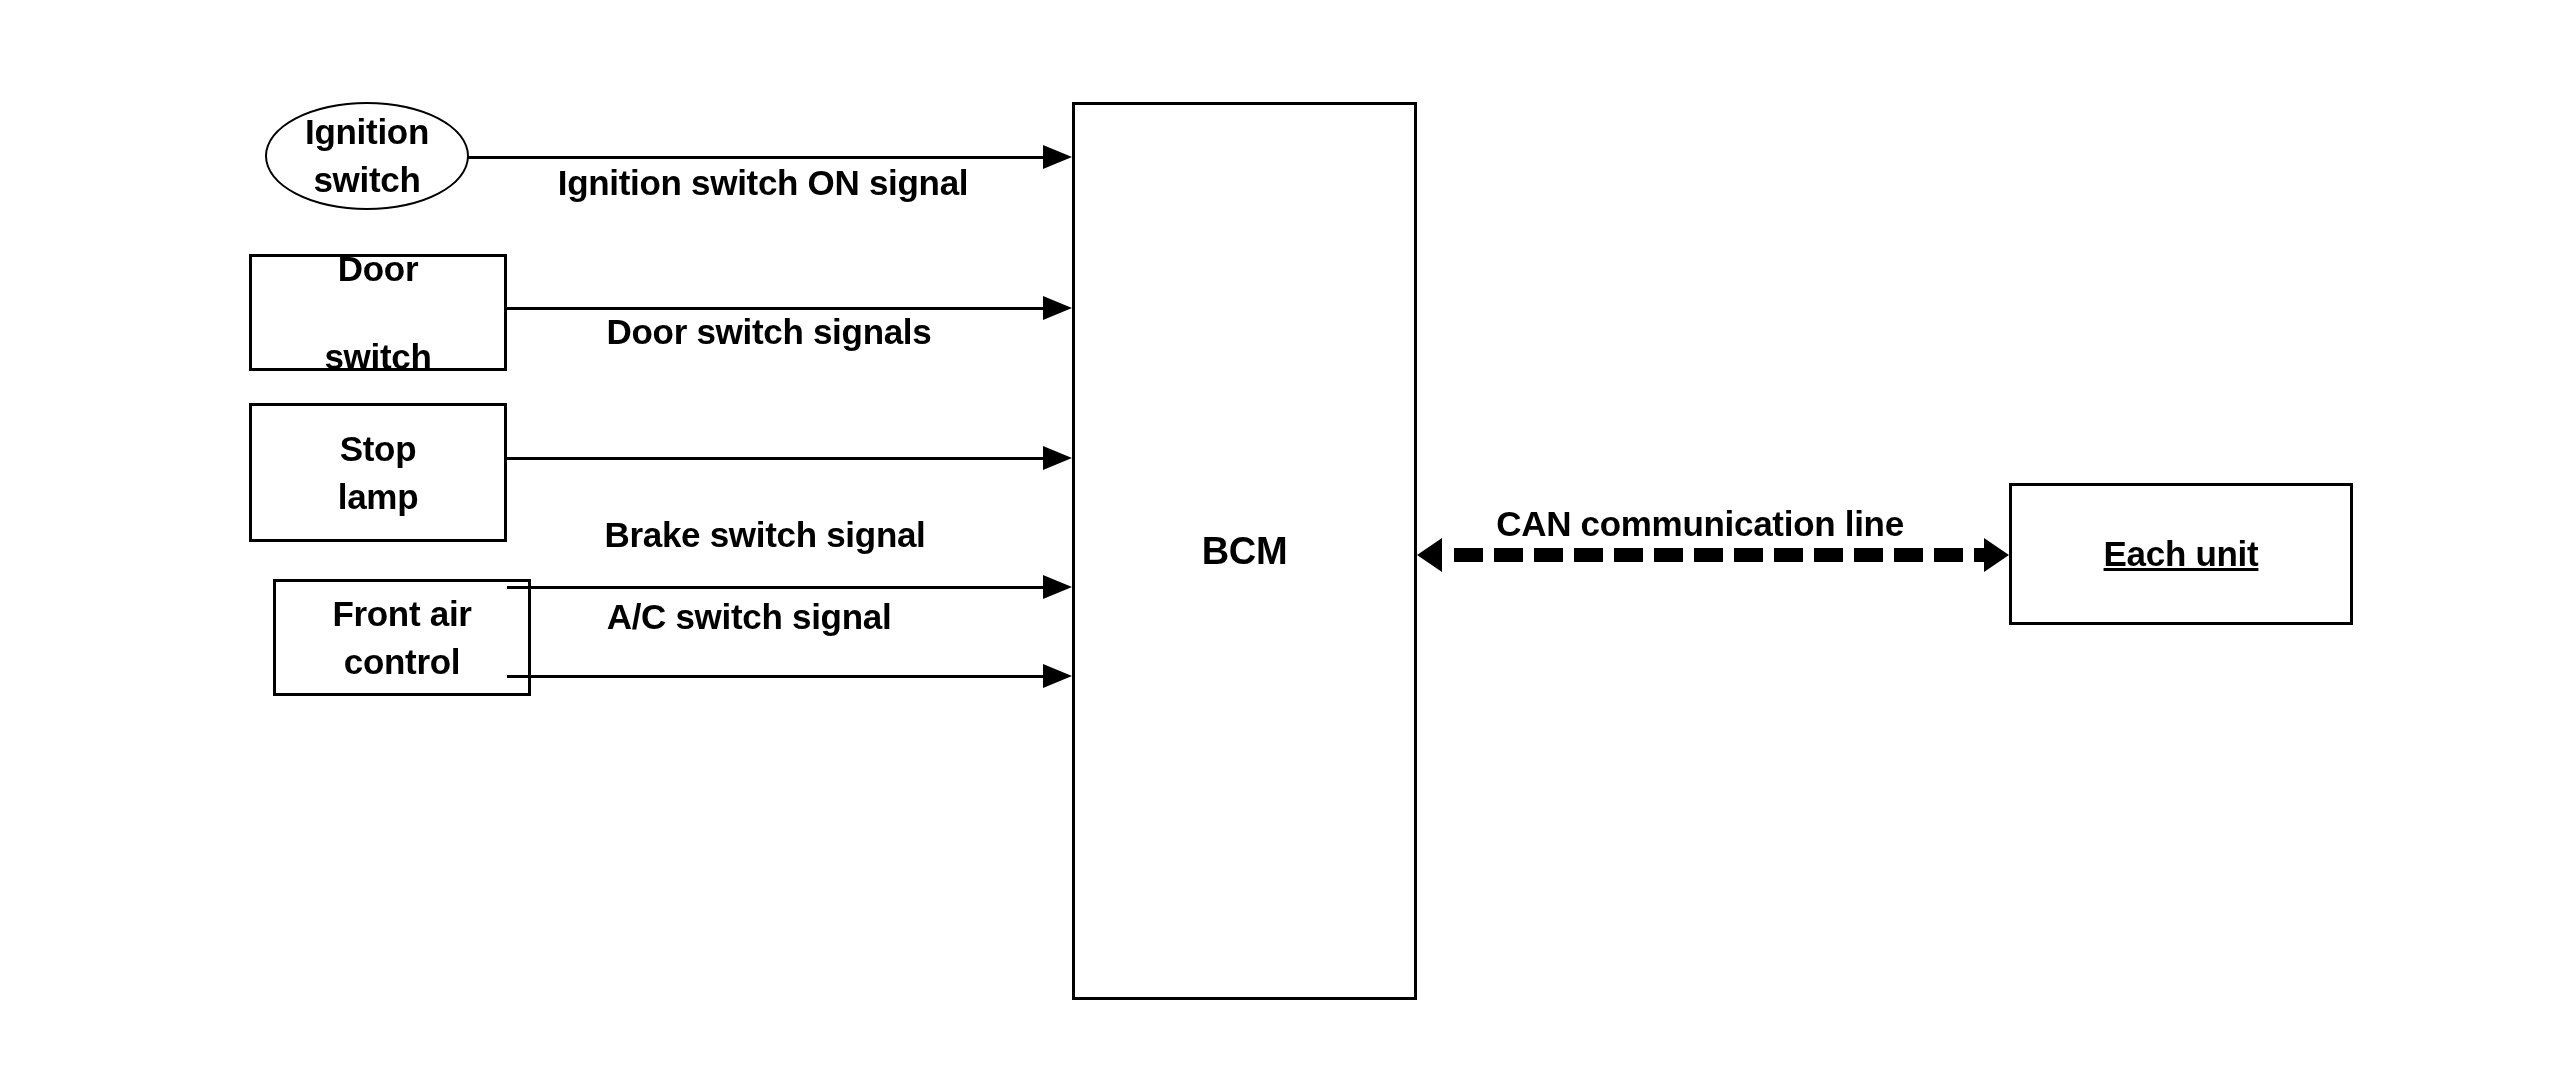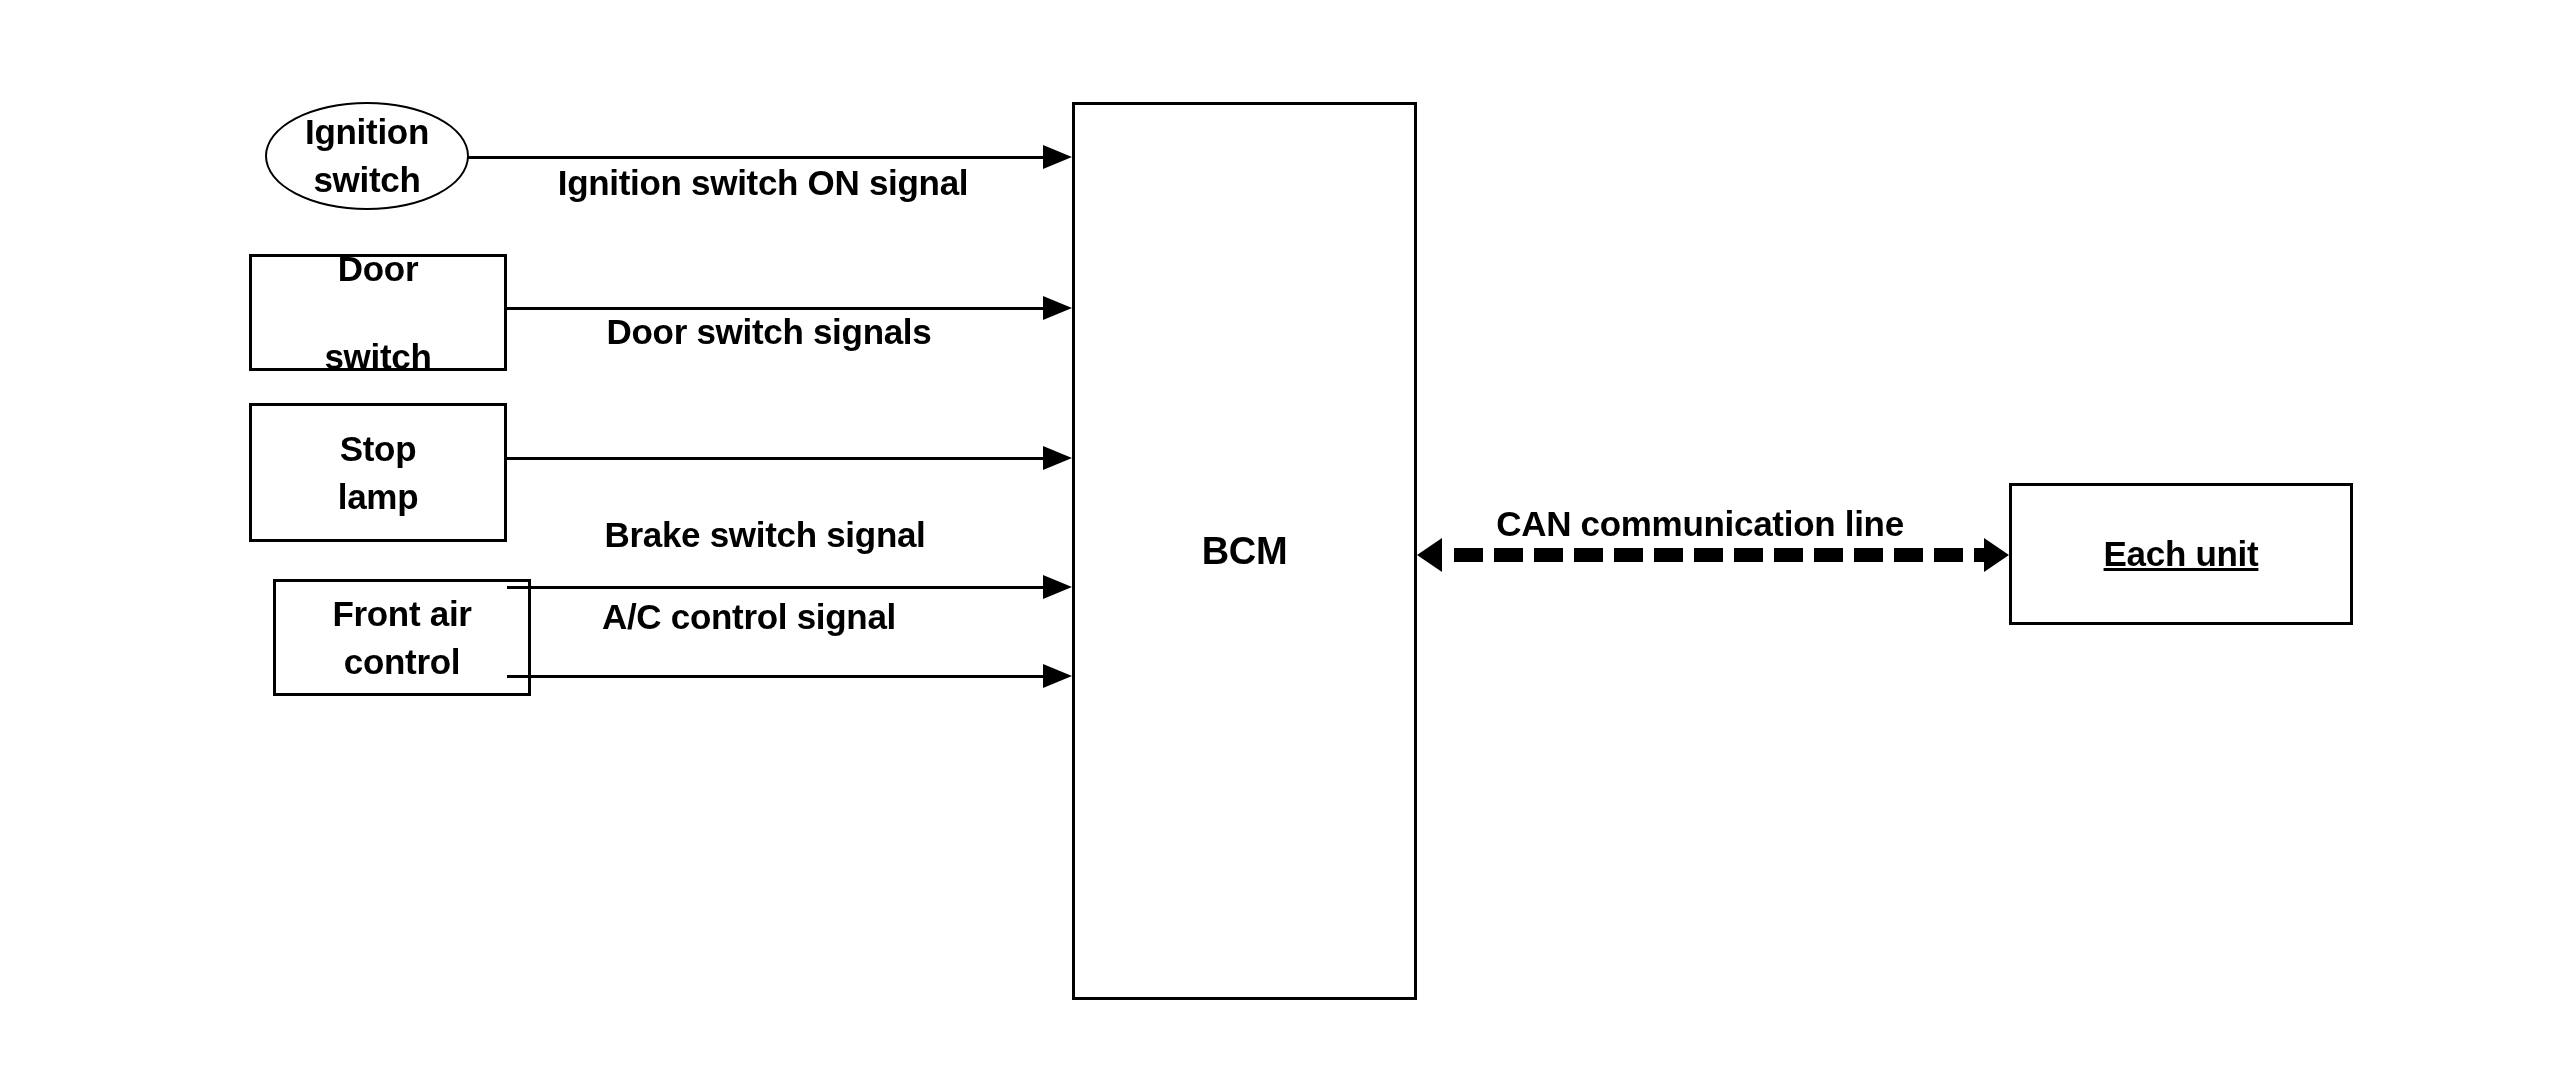--- a/index.html
+++ b/index.html
@@ -106,21 +106,21 @@
   <div class="sig-line" style="left:507px; top:307px; width:536px;"></div>
   <div class="sig-head" style="left:1043px; top:296px;"></div>
   <div class="sig-label" style="left:769px; top:314px;">Door switch signals</div>
 
   <div class="sig-line" style="left:507px; top:457px; width:536px;"></div>
   <div class="sig-head" style="left:1043px; top:446px;"></div>
   <div class="sig-label" style="left:765px; top:496px;margin-top:21px;">Brake switch signal</div>
 
   <div class="sig-line" style="left:507px; top:586px; width:536px;"></div>
   <div class="sig-head" style="left:1043px; top:575px;"></div>
-  <div class="sig-label" style="left:749px; top:599px;">A/C control signal</div>
+  <div class="sig-label" style="left:749px; top:599px;">A/C switch signal</div>
 
   <div class="sig-line" style="left:507px; top:675px; width:536px;"></div>
   <div class="sig-head" style="left:1043px; top:664px;"></div>
 
   <div class="can-head left"></div>
   <div class="can-band"></div>
   <div class="can-head right"></div>
   <div class="sig-label" style="left:1700px; top:506px;">CAN communication line</div>
 
 </div>

